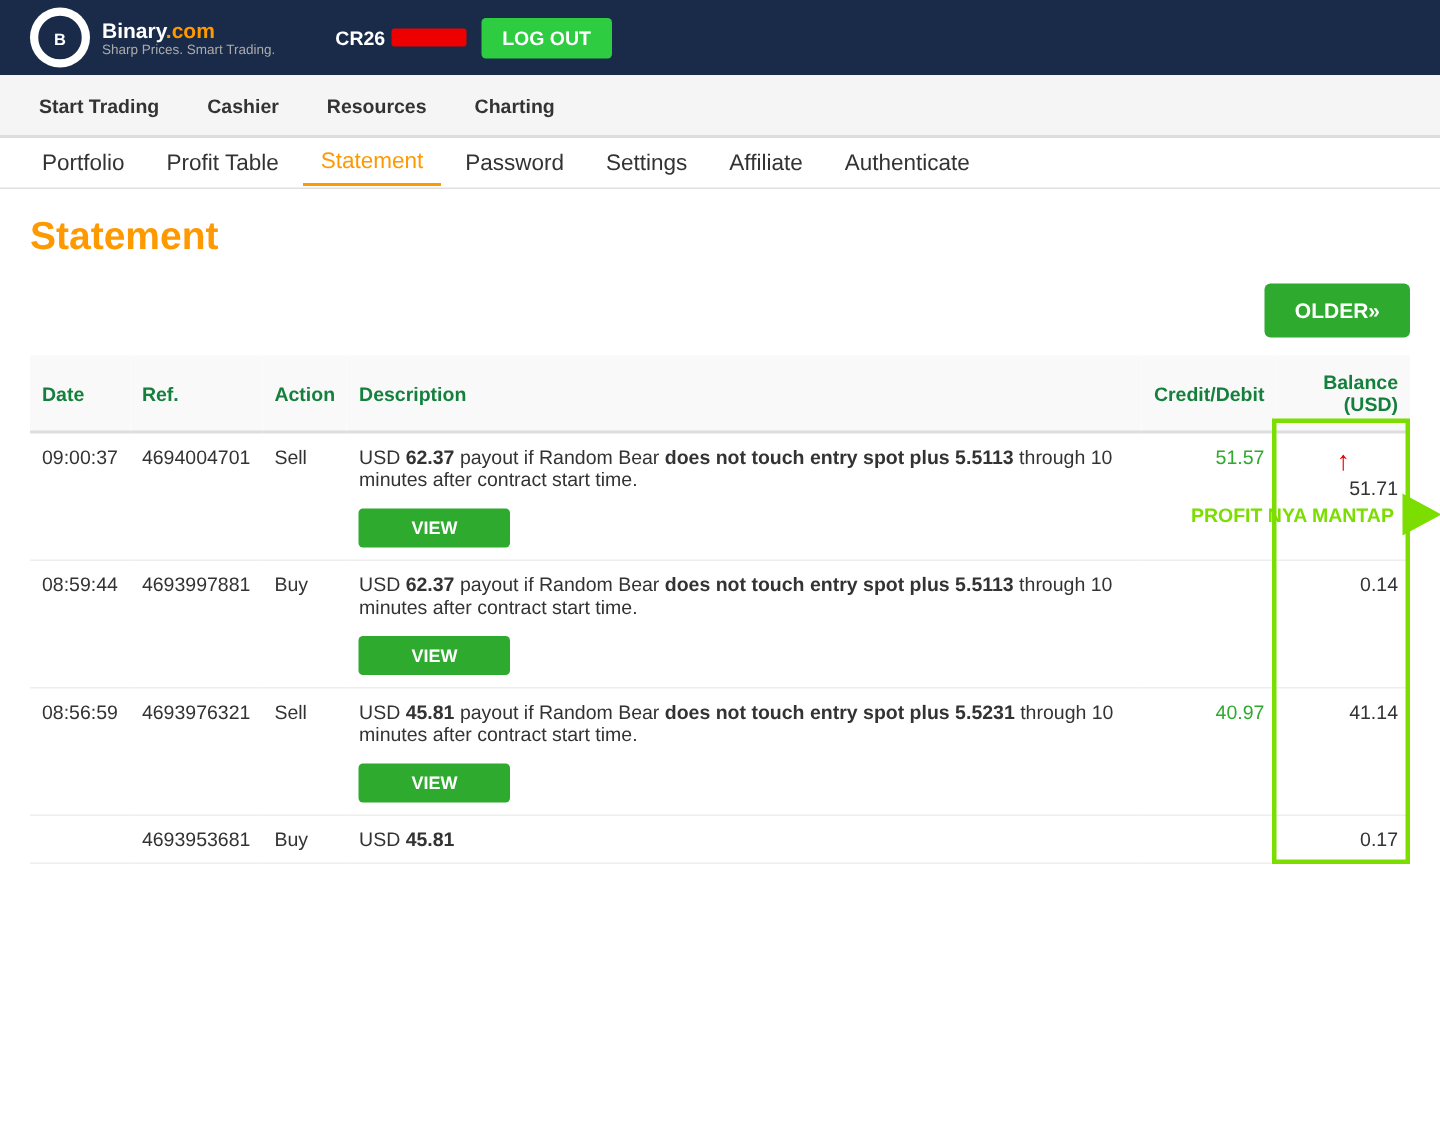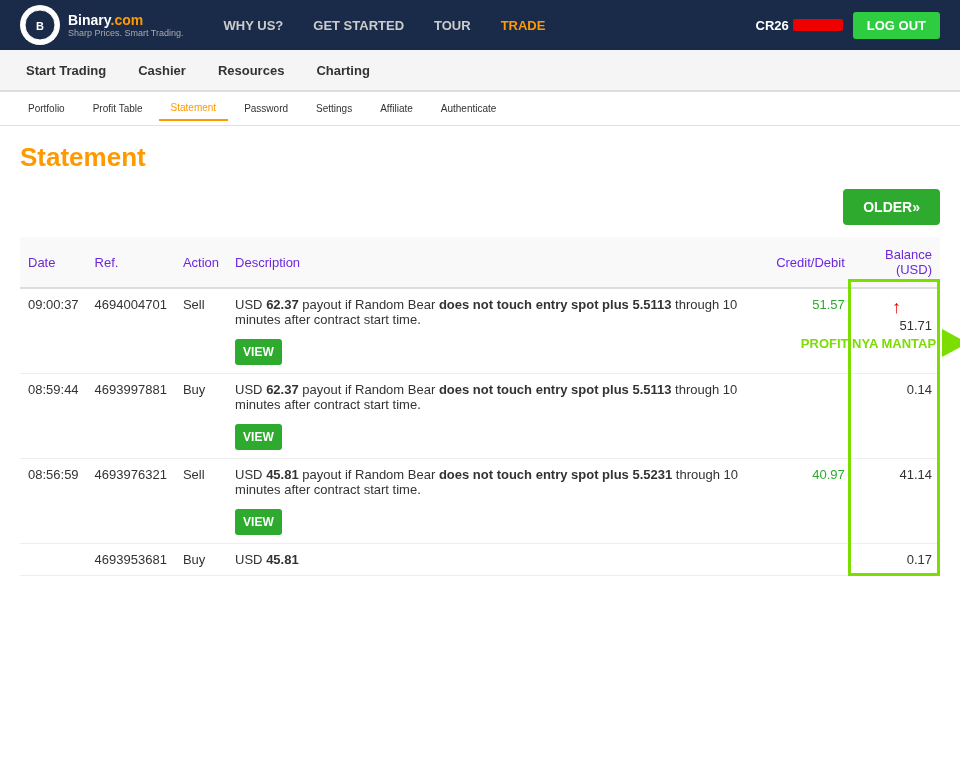--- a/index.html
+++ b/index.html
@@ -65,21 +65,21 @@
 
     
     .sub-nav {
       background: #fff;
       border-bottom: 1px solid #e0e0e0;
       display: flex; align-items: center;
       padding: 0 16px; height: 34px; gap: 4px;
     }
     .sub-nav a {
       padding: 6px 12px; text-decoration: none;
-      color: #333; font-size: 10px;
+      color: #333; font-size: 15px;
     }
     .sub-nav a.active { color: #f90; border-bottom: 2px solid #f90; }
 
     
     .content { padding: 16px 20px; }
     .page-title { color: #f90; font-size: 26px; font-weight: bold; margin-bottom: 16px; }
 
     
     .top-controls {
       display: flex; justify-content: flex-end; margin-bottom: 12px; align-items: center;
@@ -89,34 +89,34 @@
       padding: 10px 20px; font-size: 14px; font-weight: bold;
       border-radius: 4px; cursor: pointer;
     }
 
     
     .statement-table {
       width: 100%; border-collapse: collapse;
     }
     .statement-table th {
       background: #f9f9f9; border-bottom: 2px solid #ddd;
-      padding: 10px 8px; text-align: left; font-size: 13px; font-weight: normal;
-      color: #6d28d9;
+      padding: 10px 8px; text-align: left; font-size: 13px; font-weight: bold;
+      color: #15803d;
     }
     .statement-table th.right { text-align: right; }
     .statement-table td {
       padding: 8px 8px; border-bottom: 1px solid #eee;
       vertical-align: top; font-size: 13px; color: #333;
     }
     .statement-table td.right { text-align: right; }
     .statement-table td.credit { color: #2eaa2e; text-align: right; }
 
     .view-btn {
       background: #2eaa2e; color: #fff; border: none;
-      padding: 6px 8px; border-radius: 3px; cursor: pointer;
+      padding: 6px 35px; border-radius: 3px; cursor: pointer;
       font-size: 12px; font-weight: bold; margin-top: 6px;
       display: inline-block;
     }
   </style>
 </head>
 <body>
 
 <header class="top-header">
   <div class="logo-area">
     <div class="logo-circle">
@@ -124,26 +124,20 @@
         <circle cx="16" cy="16" r="15" fill="#1a2b4a" stroke="#fff" stroke-width="1"></circle>
         <text x="16" y="21" text-anchor="middle" fill="#fff" font-size="11" font-weight="bold">B</text>
       </svg>
     </div>
     <div class="logo-text">
       <div class="brand">Binary<span>.com</span></div>
       <div class="tagline">Sharp Prices. Smart Trading.</div>
     </div>
   </div>
 
-  <nav class="top-nav">
-    <a href="#">WHY US?</a>
-    <a href="#">GET STARTED</a>
-    <a href="#">TOUR</a>
-    <a href="#" class="trade">TRADE</a>
-  </nav>
 
   <div class="header-right">
     <div class="account-id">
       <span>CR26</span>
       <div class="account-bar"></div>
     </div>
     <button class="logout-btn">LOG OUT</button>
   </div>
 </header>
 

